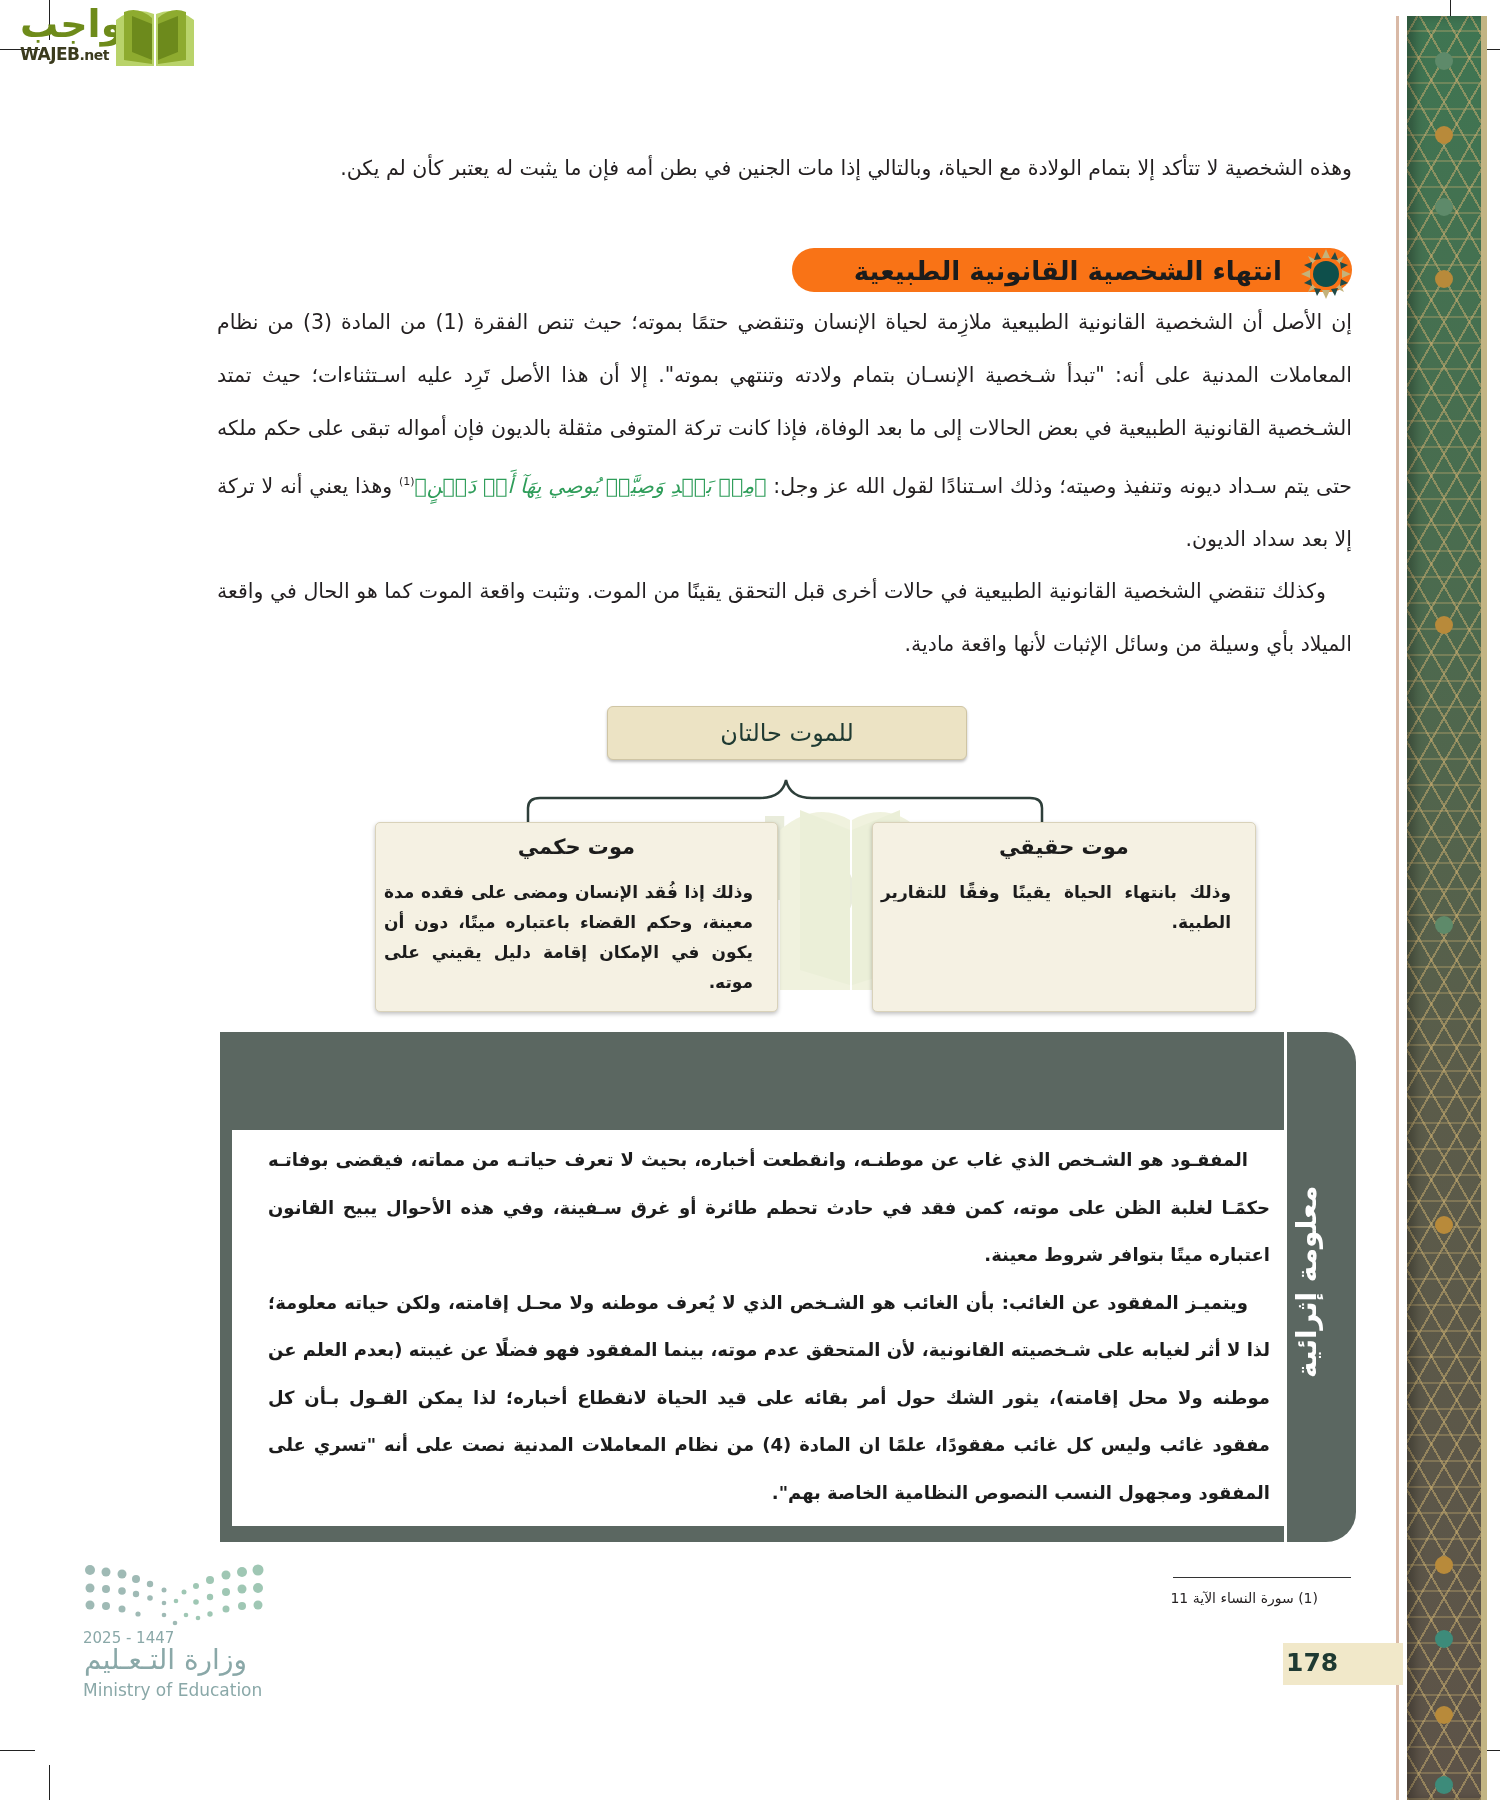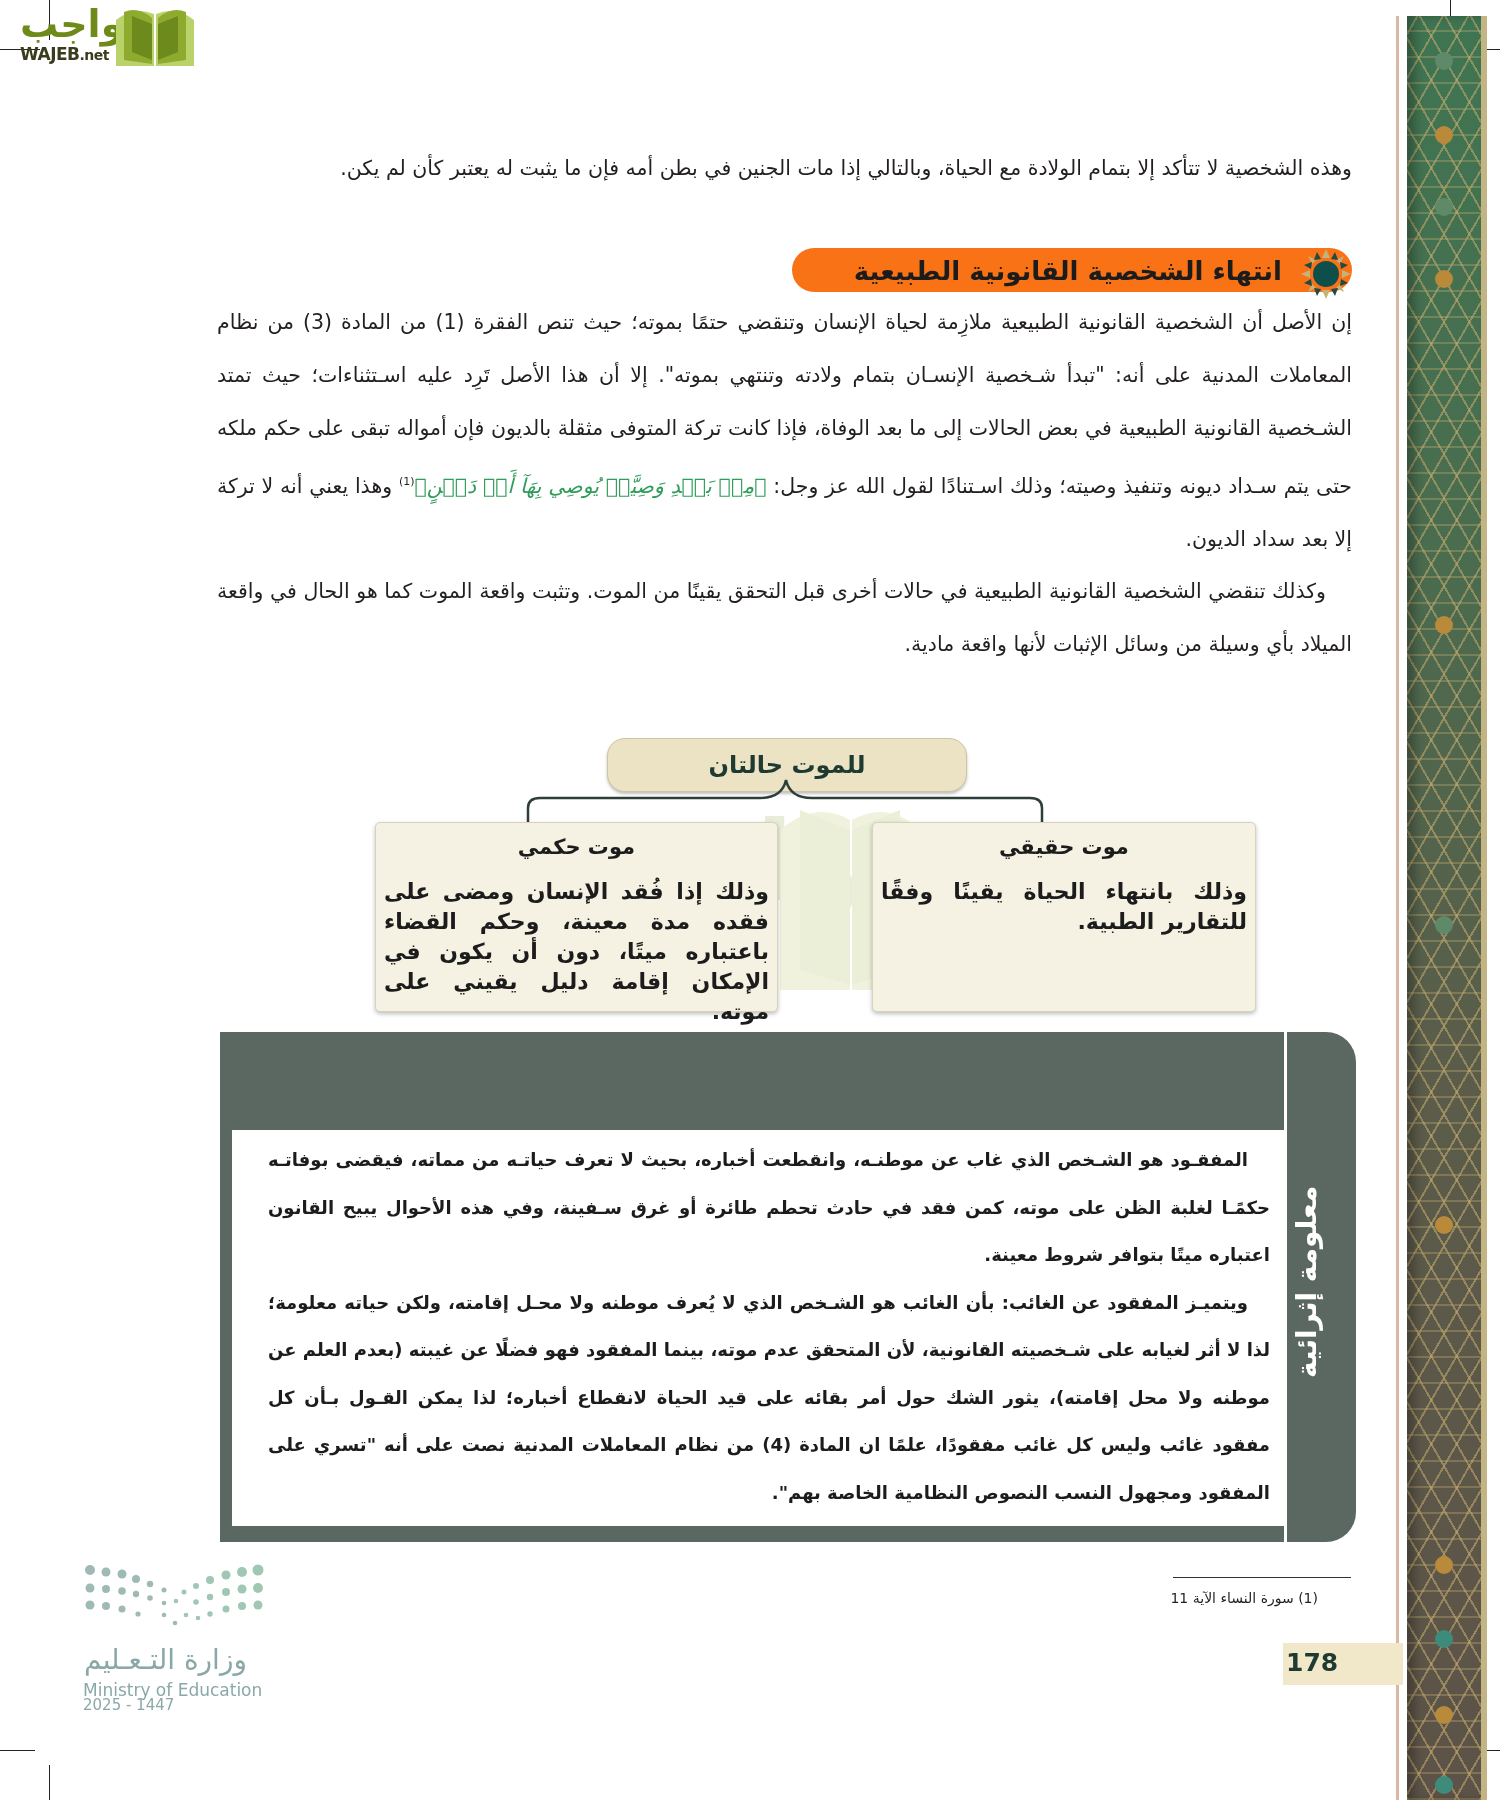--- a/index.html
+++ b/index.html
@@ -47,33 +47,33 @@
     background:#f97316; border-radius:28px;
   }
   .section-heading-text {
     position:absolute; right:70px; top:8px; direction:rtl;
     font-size:26px; font-weight:bold; color:#1c1c1c;
   }
   .heading-badge { position:absolute; right:0; top:0; width:52px; height:52px; }
 
   
   .diag-root {
-    position:absolute; left:607px; top:738px; width:358px; height:52px;
-    background:#ece3c4; border:1px solid #cfc5a4; border-radius:18px;
+    position:absolute; left:607px; top:706px; width:358px; height:52px;
+    background:#ece3c4; border:1px solid #cfc5a4; border-radius:6px;
     box-shadow:0 2px 3px rgba(0,0,0,.25);
-    text-align:center; line-height:52px; font-size:24px; font-weight:bold; color:#1f3a32; direction:rtl;
+    text-align:center; line-height:52px; font-size:24px; font-weight:normal; color:#1f3a32; direction:rtl;
   }
   .diag-box {
     position:absolute; top:822px; height:188px;
     background:#f5f1e3; border:1px solid #d9d2ba; border-radius:5px;
     box-shadow:0 2px 4px rgba(0,0,0,.25);
     direction:rtl;
   }
   .diag-box-title { text-align:center; font-size:21px; font-weight:bold; margin-top:12px; color:#1c1c1c; }
-  .diag-box-body { font-size:22px; font-weight:bold; line-height:30px; padding:0 8px 0 8px; margin-top:18px; text-align:justify; text-align-last:right; color:#1c1c1c; }
+  .diag-box-body { font-size:17px; font-weight:bold; line-height:30px; padding:0 24px 0 8px; margin-top:18px; text-align:justify; text-align-last:right; color:#1c1c1c; }
   .watermark { position:absolute; left:500px; top:790px; width:480px; height:200px; opacity:.38; pointer-events:none; }
 
   
   .enrich-outer {
     position:absolute; left:220px; top:1032px; width:1136px; height:510px;
     background:#5b6761; border-radius:0 30px 30px 0;
   }
   .enrich-head {
     position:absolute; left:12px; top:12px; width:1042px; height:80px; background:#ffffff;
   }
@@ -101,21 +101,21 @@
   
   .footnote-rule { position:absolute; left:1173px; top:1577px; width:178px; height:1px; background:#333; }
   .footnote { position:absolute; left:1150px; top:1590px; width:168px; direction:rtl; text-align:right; font-size:14px; color:#231f20; }
   .page-number-tab { position:absolute; left:1283px; top:1643px; width:120px; height:42px; background:#f1e8c9; }
   .page-number { position:absolute; left:1286px; top:1648px; font-size:25px; font-weight:bold; color:#1f3a32; }
 
   
   .moe { position:absolute; left:80px; top:1560px; width:200px; }
   .moe-ar { position:absolute; left:84px; top:1643px; font-size:28px; color:#8aa8a8; direction:rtl; letter-spacing:1px; }
   .moe-en { position:absolute; left:83px; top:1680px; font-size:17px; color:#8aa8a8; }
-  .moe-year { position:absolute; left:83px; top:1696px; font-size:15px; color:#8aa8a8; }
+  .moe-year { position:absolute; left:83px; top:1629px; font-size:15px; color:#8aa8a8; }
 </style>
 </head>
 <body>
 
 <div class="crop" style="left:49px;top:0;width:1px;height:40px;"></div>
 <div class="crop" style="left:0;top:49px;width:40px;height:1px;"></div>
 <div class="crop" style="left:1450px;top:0;width:1px;height:30px;"></div>
 <div class="crop" style="left:1465px;top:49px;width:35px;height:1px;"></div>
 <div class="crop" style="left:0;top:1750px;width:35px;height:1px;"></div>
 <div class="crop" style="left:49px;top:1765px;width:1px;height:35px;"></div>

